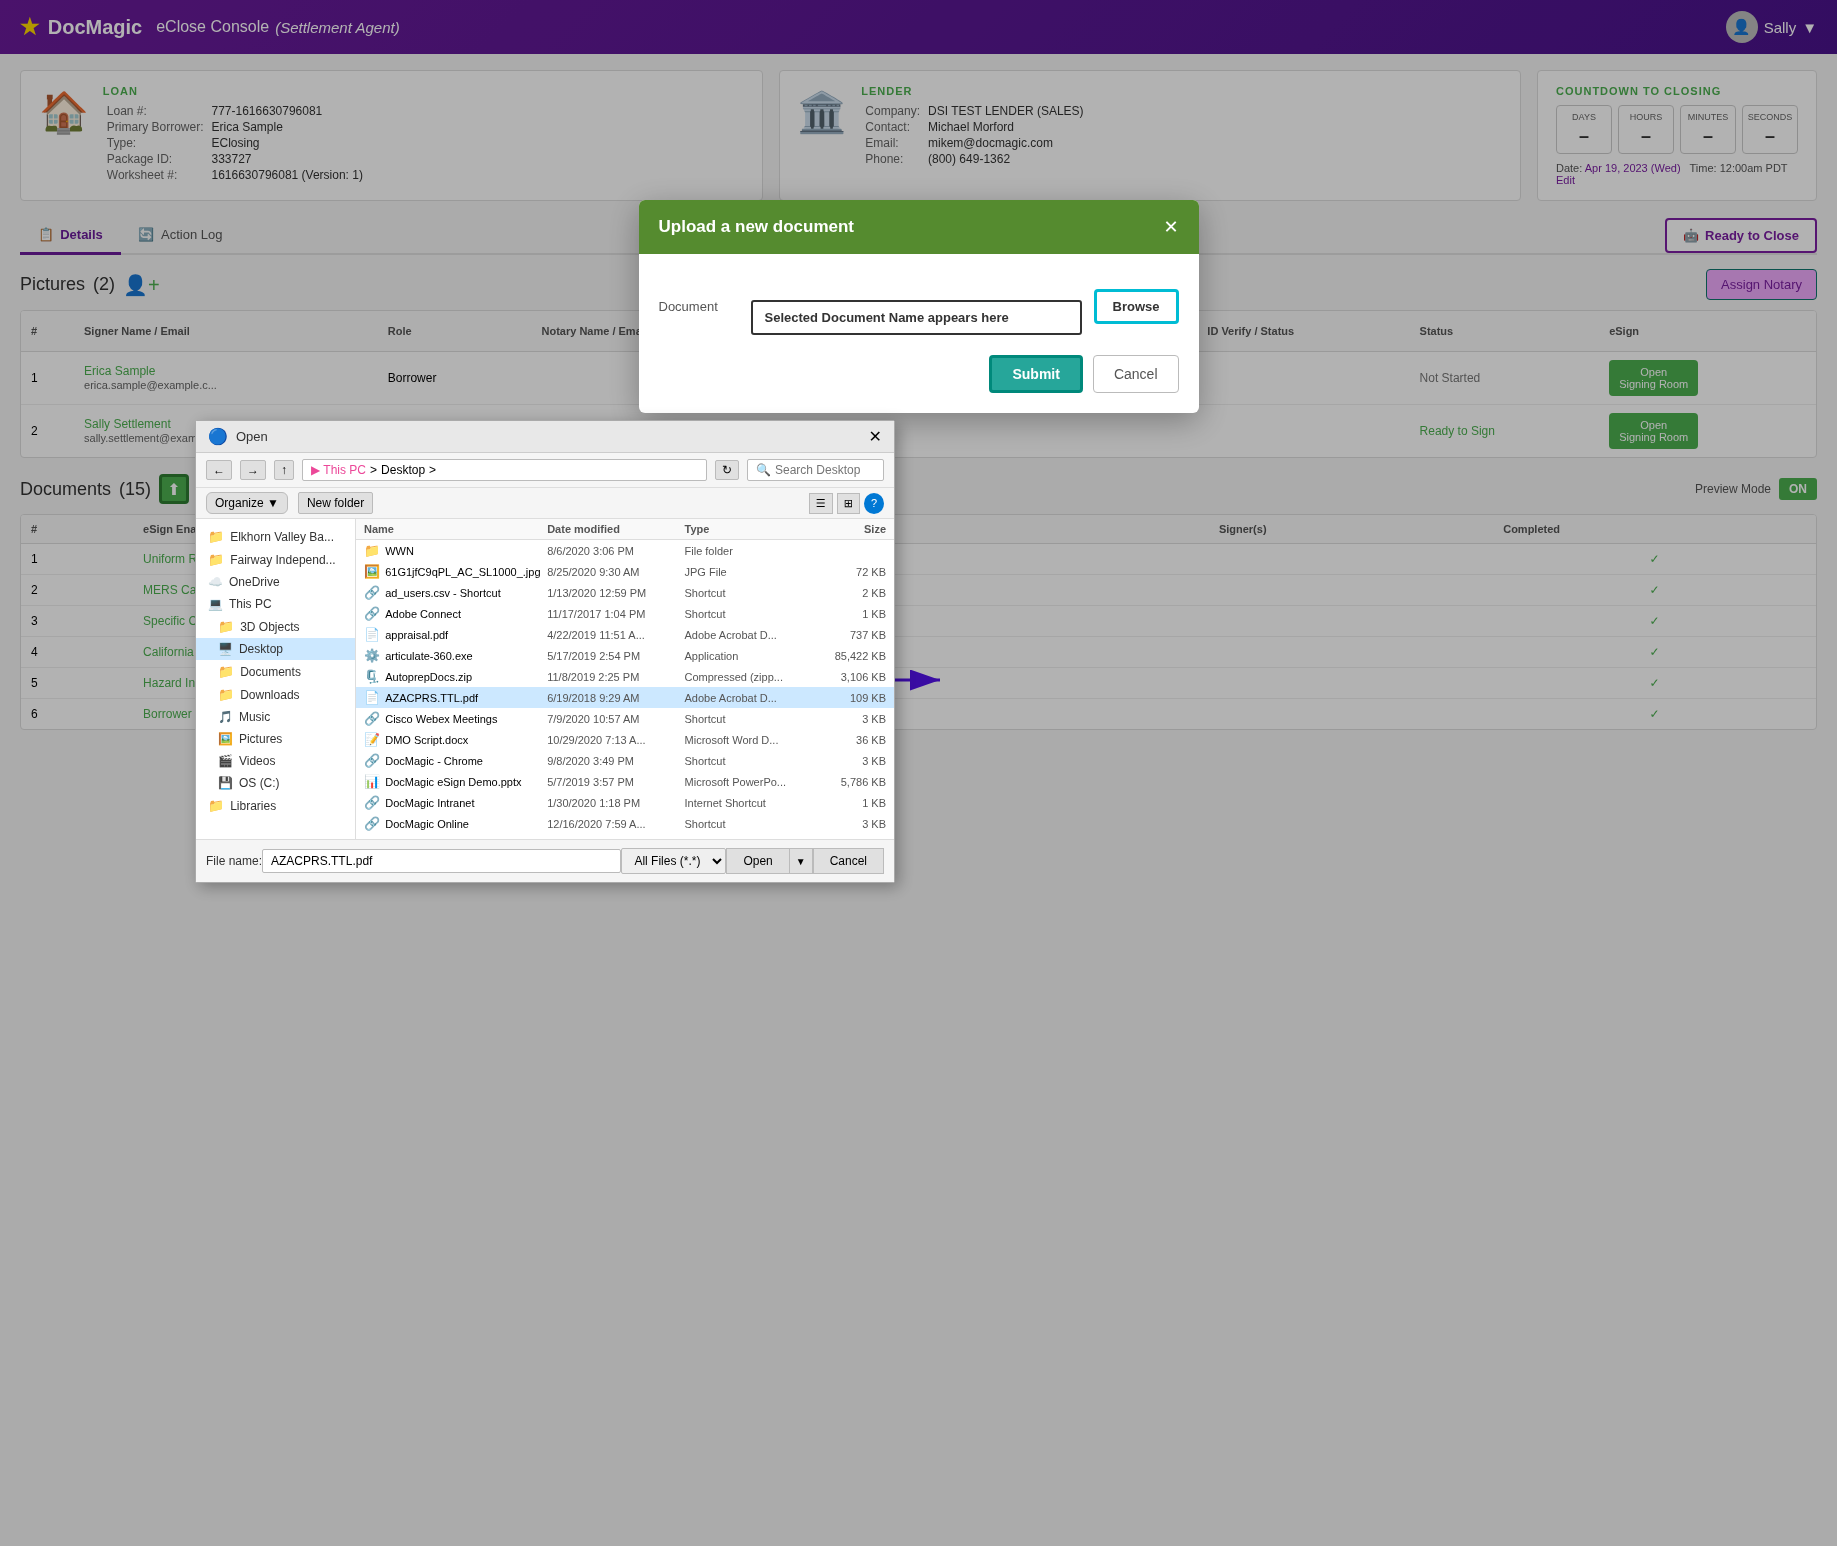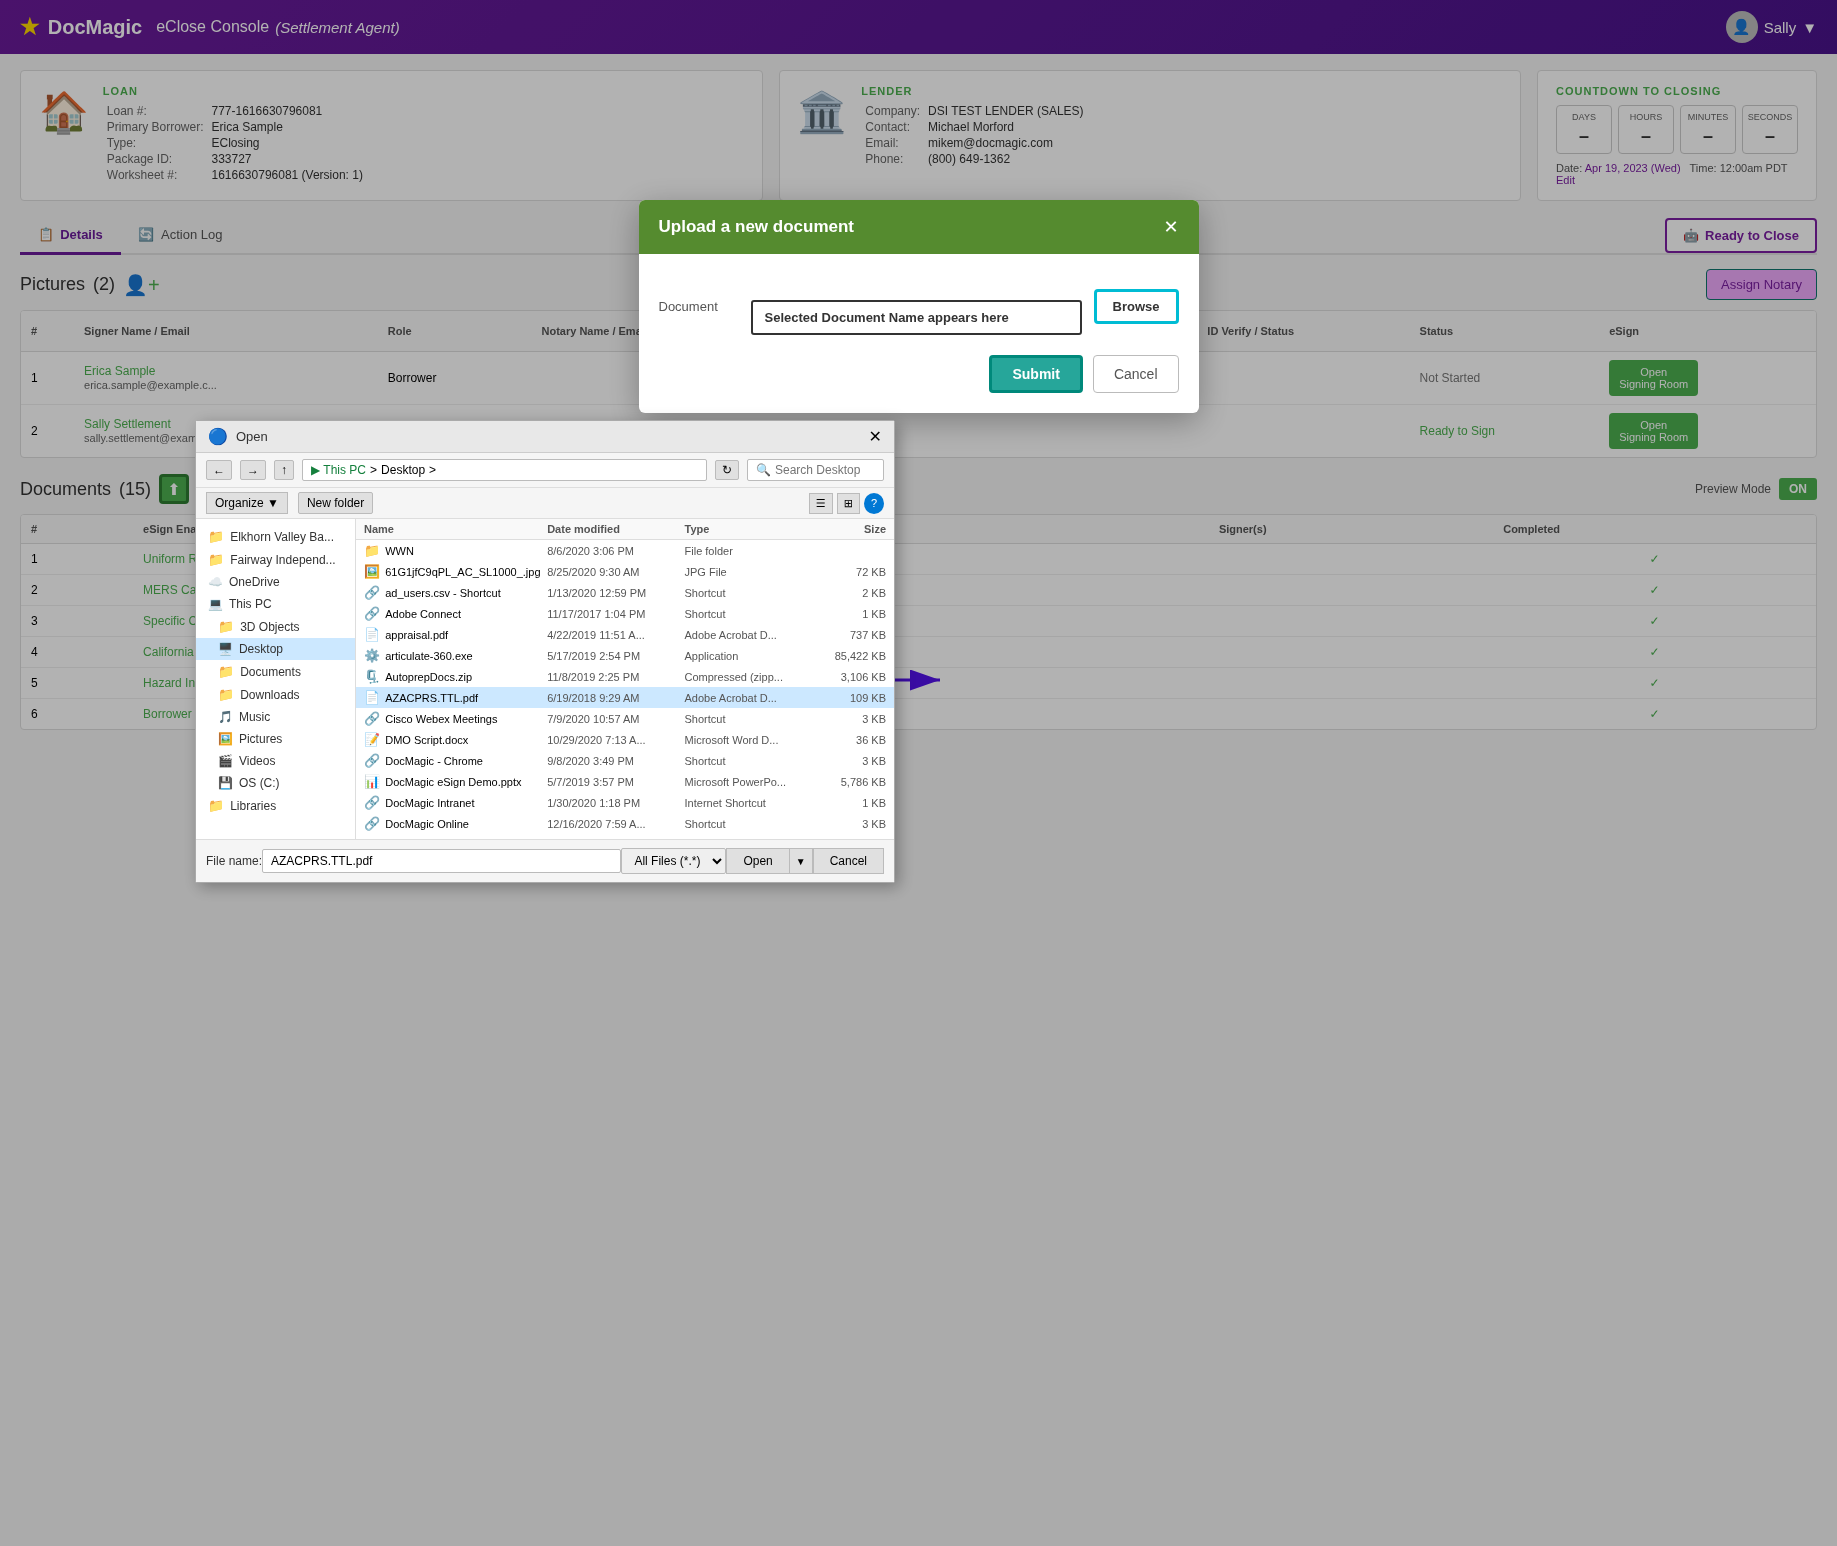--- a/index.html
+++ b/index.html
@@ -429,33 +429,33 @@
       <span style="color:#e74c3c;font-size:16px;">🔵</span>
       <span>Open</span>
     </div>
     <button style="background:none;border:none;cursor:pointer;font-size:16px;">✕</button>
   </div>
   <div class="file-dialog-nav">
     <button class="nav-btn">←</button>
     <button class="nav-btn">→</button>
     <button class="nav-btn">↑</button>
     <div class="nav-path">
-      <span style="color:#15803d;cursor:pointer;">▶ This PC</span>
+      <span style="color:#ec4899;cursor:pointer;">▶ This PC</span>
       <span> &gt; </span>
       <span style="cursor:pointer;">Desktop</span>
       <span> &gt; </span>
     </div>
     <button class="nav-btn">↻</button>
     <div class="search-box">
       <span>🔍</span>
       <input type="text" style="border: none; outline: none; font-size: 12px; width: 100px;" placeholder="Search Desktop">
     </div>
   </div>
   <div class="file-dialog-toolbar">
-    <button style="background:#e0e0e0;border:1px solid #bbb;padding:3px 8px;font-size:12px;cursor:pointer;border-radius:0;">Organize ▼</button>
+    <button style="background:#e0e0e0;border:1px solid #bbb;padding:3px 8px;font-size:12px;cursor:pointer;border-radius:6px;">Organize ▼</button>
     <button style="background:#e0e0e0;border:1px solid #bbb;padding:3px 8px;font-size:12px;cursor:pointer;border-radius:2px;">New folder</button>
     <div style="margin-left:auto;display:flex;gap:4px;">
       <button style="background:#e0e0e0;border:1px solid #bbb;padding:3px 6px;font-size:11px;cursor:pointer;">☰</button>
       <button style="background:#e0e0e0;border:1px solid #bbb;padding:3px 6px;font-size:11px;cursor:pointer;">⊞</button>
       <button style="background:#0078d4;color:white;border:none;padding:3px 7px;font-size:11px;cursor:pointer;border-radius:50%;">?</button>
     </div>
   </div>
   <div class="file-dialog-body">
 
     <div class="file-tree">

